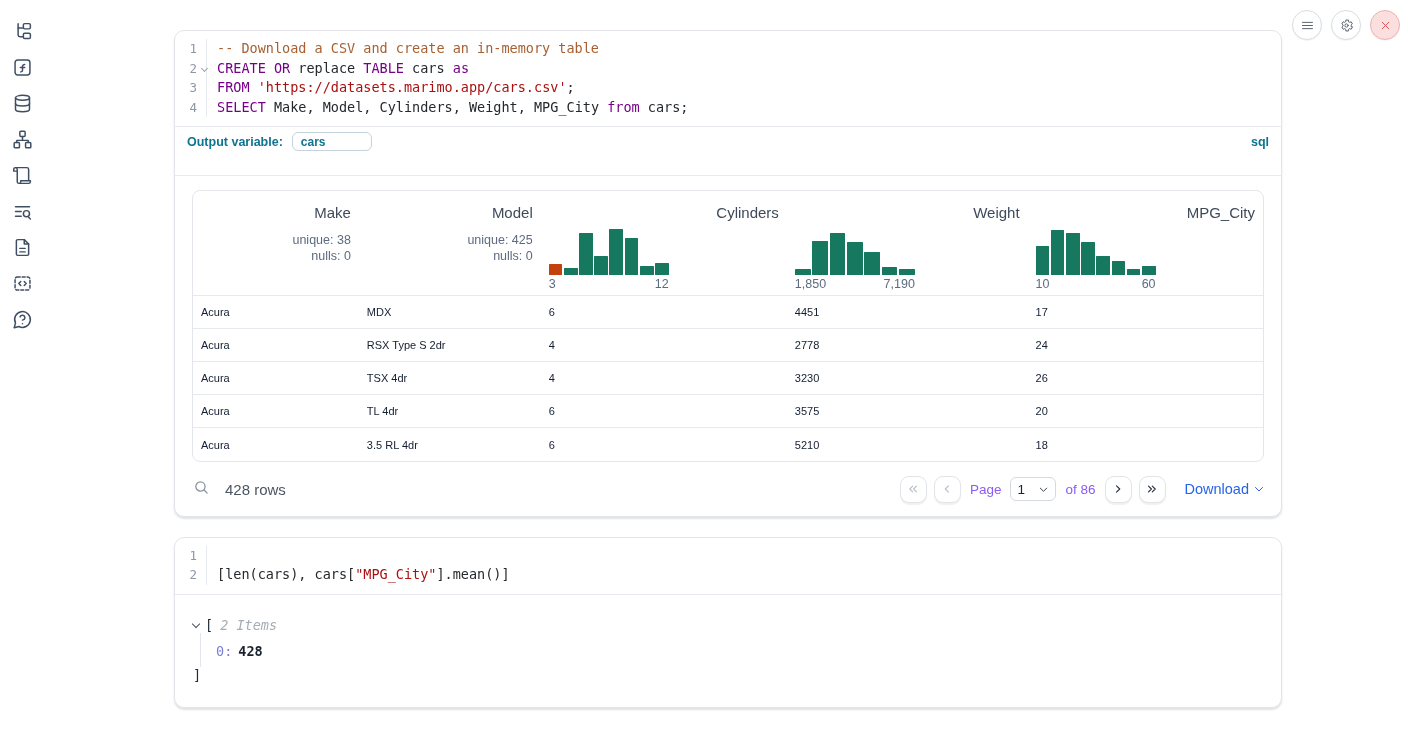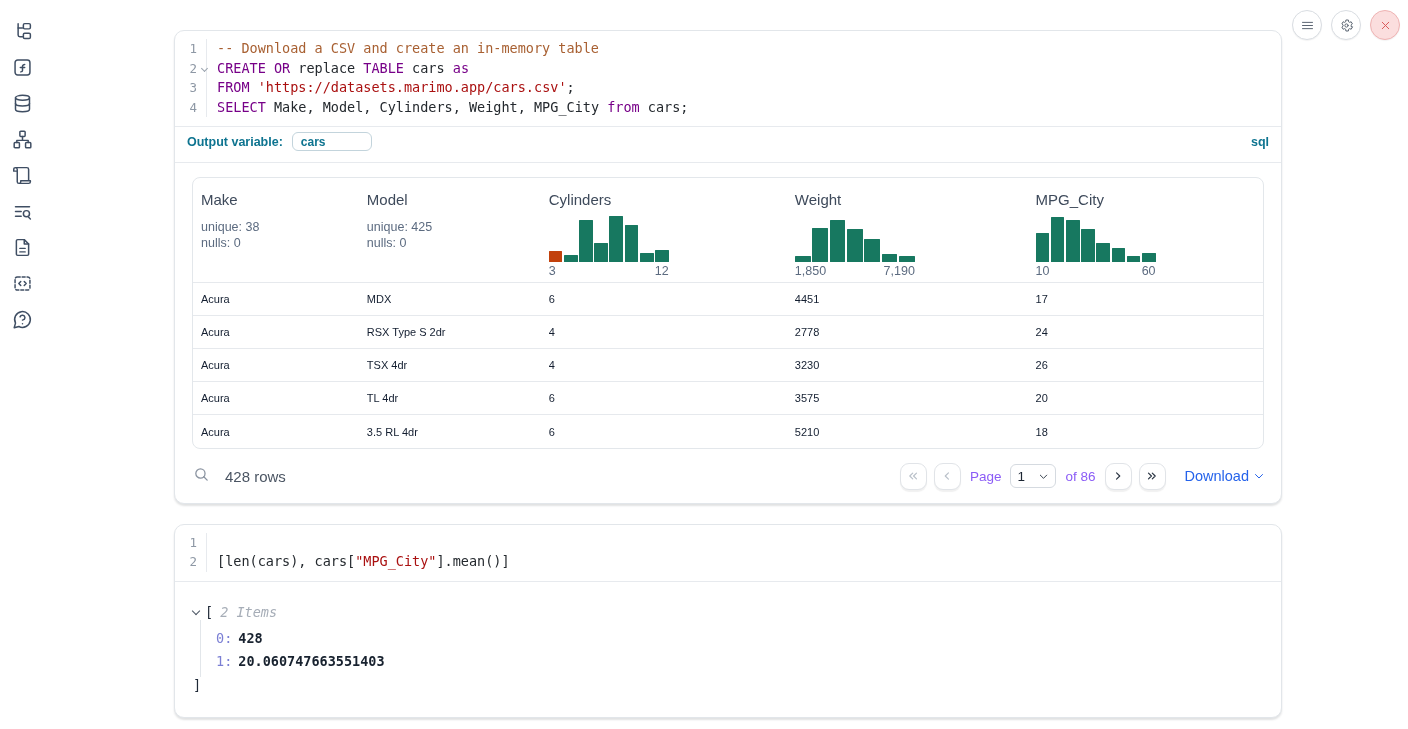--- a/index.html
+++ b/index.html
@@ -31,32 +31,32 @@
   .gutter { width:32px; flex:0 0 32px; text-align:right; padding-right:9px; color:#8e98a5; font-size:12.5px;
             border-right:1px solid #e7eaee; position:relative; }
   .fold-chev { position:absolute; right:-1px; bottom:7px; width:5px; height:5px;
                border-right:1.5px solid #9aa3ae; border-bottom:1.5px solid #9aa3ae; transform:rotate(45deg); }
   .code-text { padding-left:10px; white-space:pre; color:#24292e; }
   .tok-kw { color:#770088; }
   .tok-str { color:#aa1111; }
   .tok-com { color:#a86032; }
 
   
-  .outvar-bar { display:flex; align-items:center; gap:9px; padding:5px 12px 11px;
+  .outvar-bar { display:flex; align-items:center; gap:9px; padding:5px 12px 24px;
                 border-top:1px solid #e7eaee; border-bottom:1px solid #e7eaee; }
   .outvar-label { font-size:12.5px; font-weight:700; color:#0e7490; }
   .outvar-input { width:80px; height:19px; border:1px solid #c3d4dc; border-radius:6px; padding:1px 8px;
                   font-size:12px; font-weight:700; color:#0e7490; font-family:"Liberation Sans",sans-serif; outline:none; }
   .lang-badge { margin-left:auto; font-size:12.5px; font-weight:700; color:#0e7490; }
 
   
   .table-wrap { padding:14px 17px 4px; }
   .table-box { border:1px solid #e3e7eb; border-radius:8px; overflow:hidden; }
   table { width:100%; border-collapse:collapse; }
-  th { text-align:left; vertical-align:top; font-weight:400; padding:13px 8px 4px 8px; }
+  th { text-align:right; vertical-align:top; font-weight:400; padding:13px 8px 4px 8px; }
   .col-label { font-size:15px; color:#3e4a5b; }
   .col-stats { margin-top:11px; font-size:12.5px; color:#5c6b80; line-height:16px; padding-bottom:8px; }
   .hist { margin-top:6px; width:120px; }
   .hist-bars { height:48px; display:flex; align-items:flex-end; gap:1.5px; }
   .hist-bar { flex:1; border-radius:0.5px; }
   .hist-axis { display:flex; justify-content:space-between; font-size:12.5px; color:#5c6b80; margin-top:2px; }
   td { border-top:1px solid #e6e9ed; padding:7px 8px; font-size:11px; color:#131e30; height:33px; }
 
   
   .table-footer { display:flex; align-items:center; padding:10px 16px 13px 18px; }
@@ -400,19 +400,18 @@
       </div>
 
     <div class="tree-out">
       <div class="tree-head">
         <span class="tree-chev"></span>
         <span class="tree-bracket">[</span>
         <span class="tree-items-label">2 Items</span>
       </div>
       <div class="tree-entries">
           <div class="tree-entry"><span class="tree-key">0:</span><span class="tree-val">428</span></div>
-          <div class="tree-entry"><span class="tree-key">1:</span><span class="tree-val">20.060747663551403</span></div>
         </div>
       <div class="tree-bracket">]</div>
     </div>
   </div>
 
 </div>
 
 </body></html>

